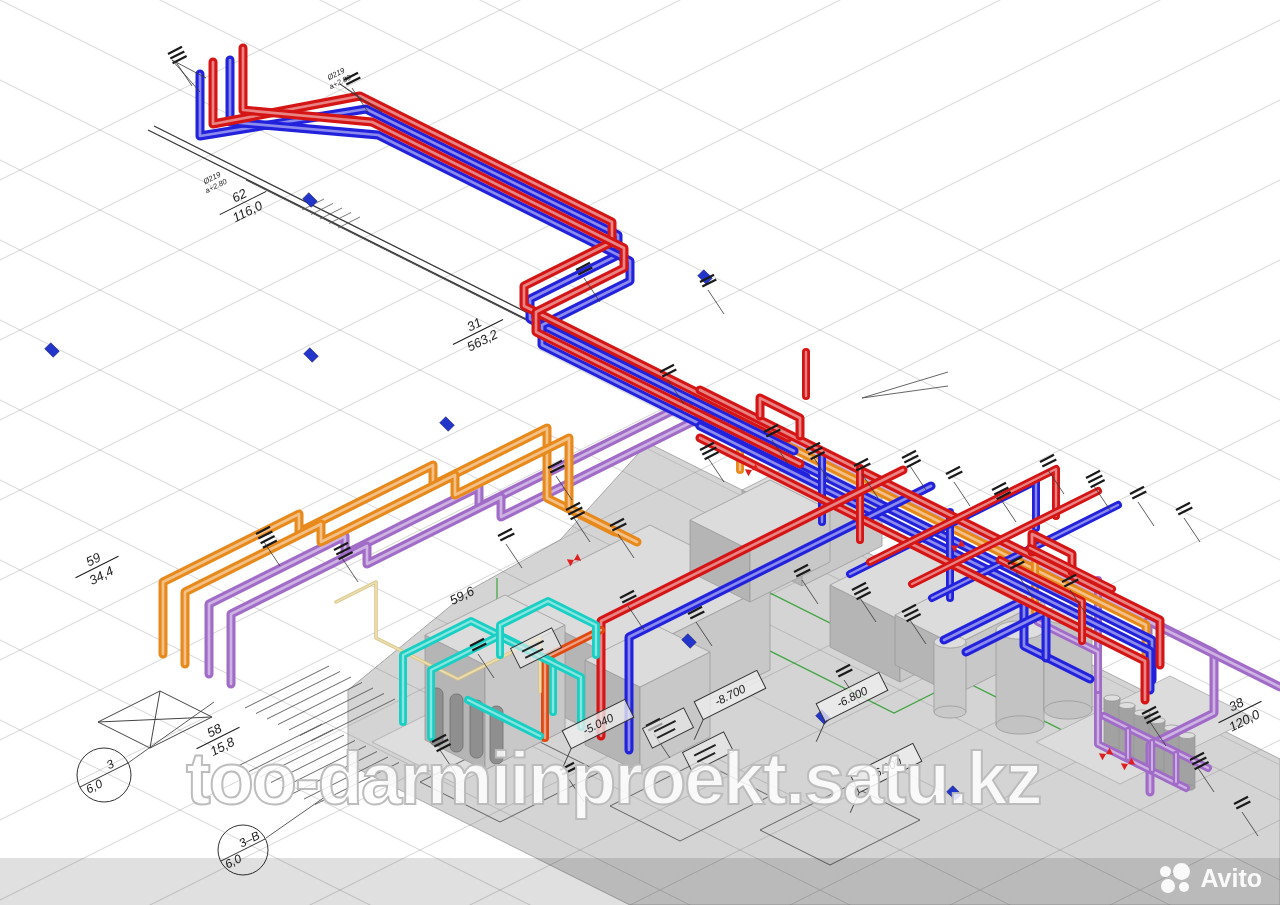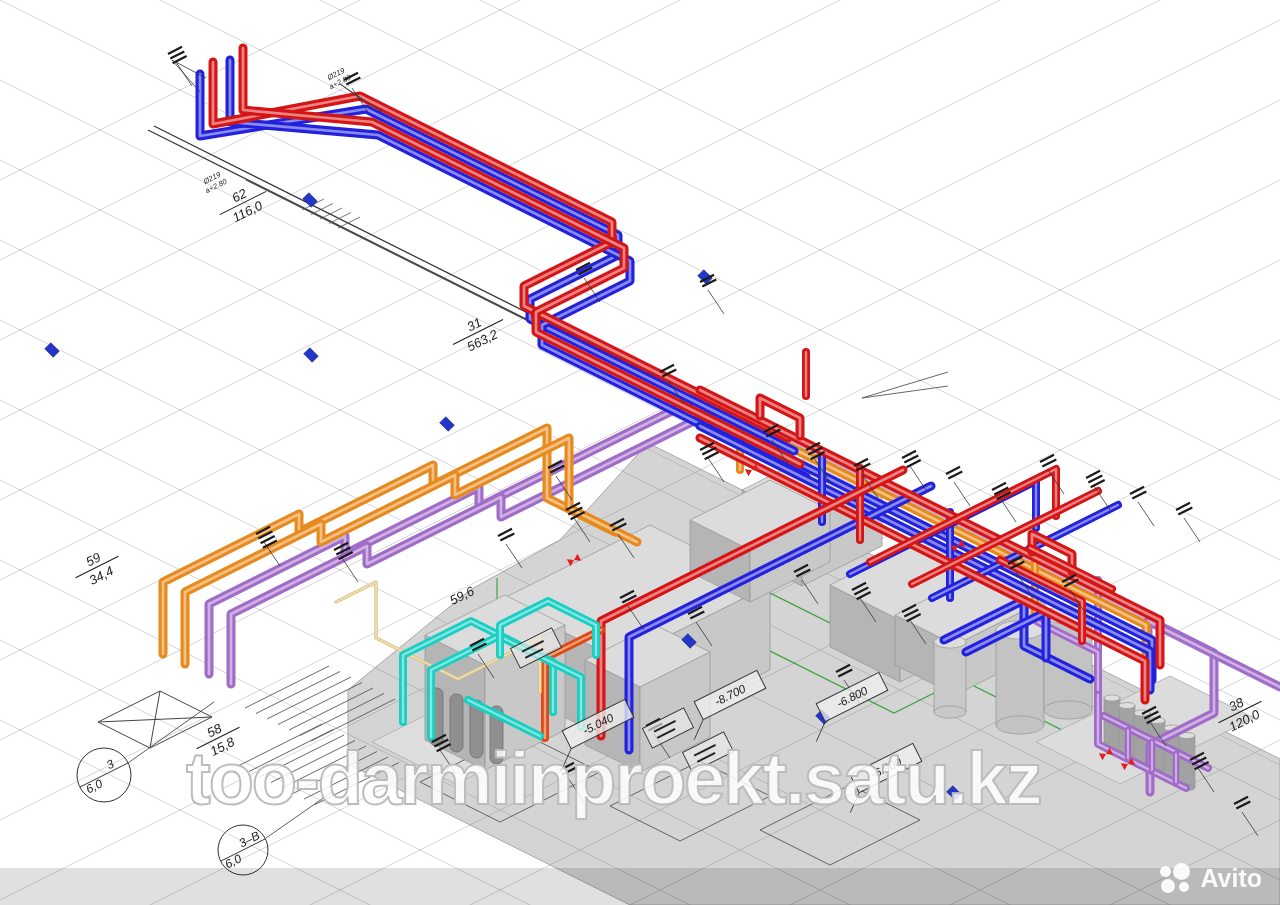--- a/index.html
+++ b/index.html
@@ -27,21 +27,21 @@
   .elevbox{fill:rgba(238,238,238,.78);stroke:#333;stroke-width:1;}
   .tagbox rect{fill:rgba(235,235,235,.65);stroke:#333;stroke-width:.9;}
   .tagbox line{stroke:#222;stroke-width:2;}
   .leader{stroke:#333;stroke-width:.8;fill:none;}
   .prism-top{fill:#dcdcdc;stroke:#9a9a9a;stroke-width:.8;}
   .prism-left{fill:#b5b5b5;stroke:#9a9a9a;stroke-width:.8;}
   .prism-right{fill:#c8c8c8;stroke:#9a9a9a;stroke-width:.8;}
   .watermark{position:absolute;left:186px;top:736px;font-size:74px;letter-spacing:-2px;
       color:rgba(255,255,255,.85);-webkit-text-stroke:2px rgba(185,185,185,.95);
       white-space:nowrap;font-family:"Liberation Sans",sans-serif;font-weight:bold;}
-  .avito-strip{position:absolute;left:0;right:0;bottom:0;height:37px;background:rgba(0,0,0,.12);}
+  .avito-strip{position:absolute;left:0;right:0;bottom:0;height:47px;background:rgba(0,0,0,.12);}
   .avito-logo{position:absolute;right:18px;bottom:12px;display:flex;align-items:center;gap:8px;}
   .dots{position:relative;width:32px;height:30px;}
   .dot{position:absolute;background:rgba(255,255,255,.92);border-radius:50%;}
   .d1{width:11px;height:11px;left:0;top:3px;}
   .d2{width:17px;height:17px;left:13px;top:0;}
   .d3{width:14px;height:14px;left:1px;top:16px;}
   .d4{width:10px;height:10px;left:19px;top:19px;}
   .avito-word{font-size:25px;font-weight:bold;color:rgba(255,255,255,.92);}
 </style>
 </head>

